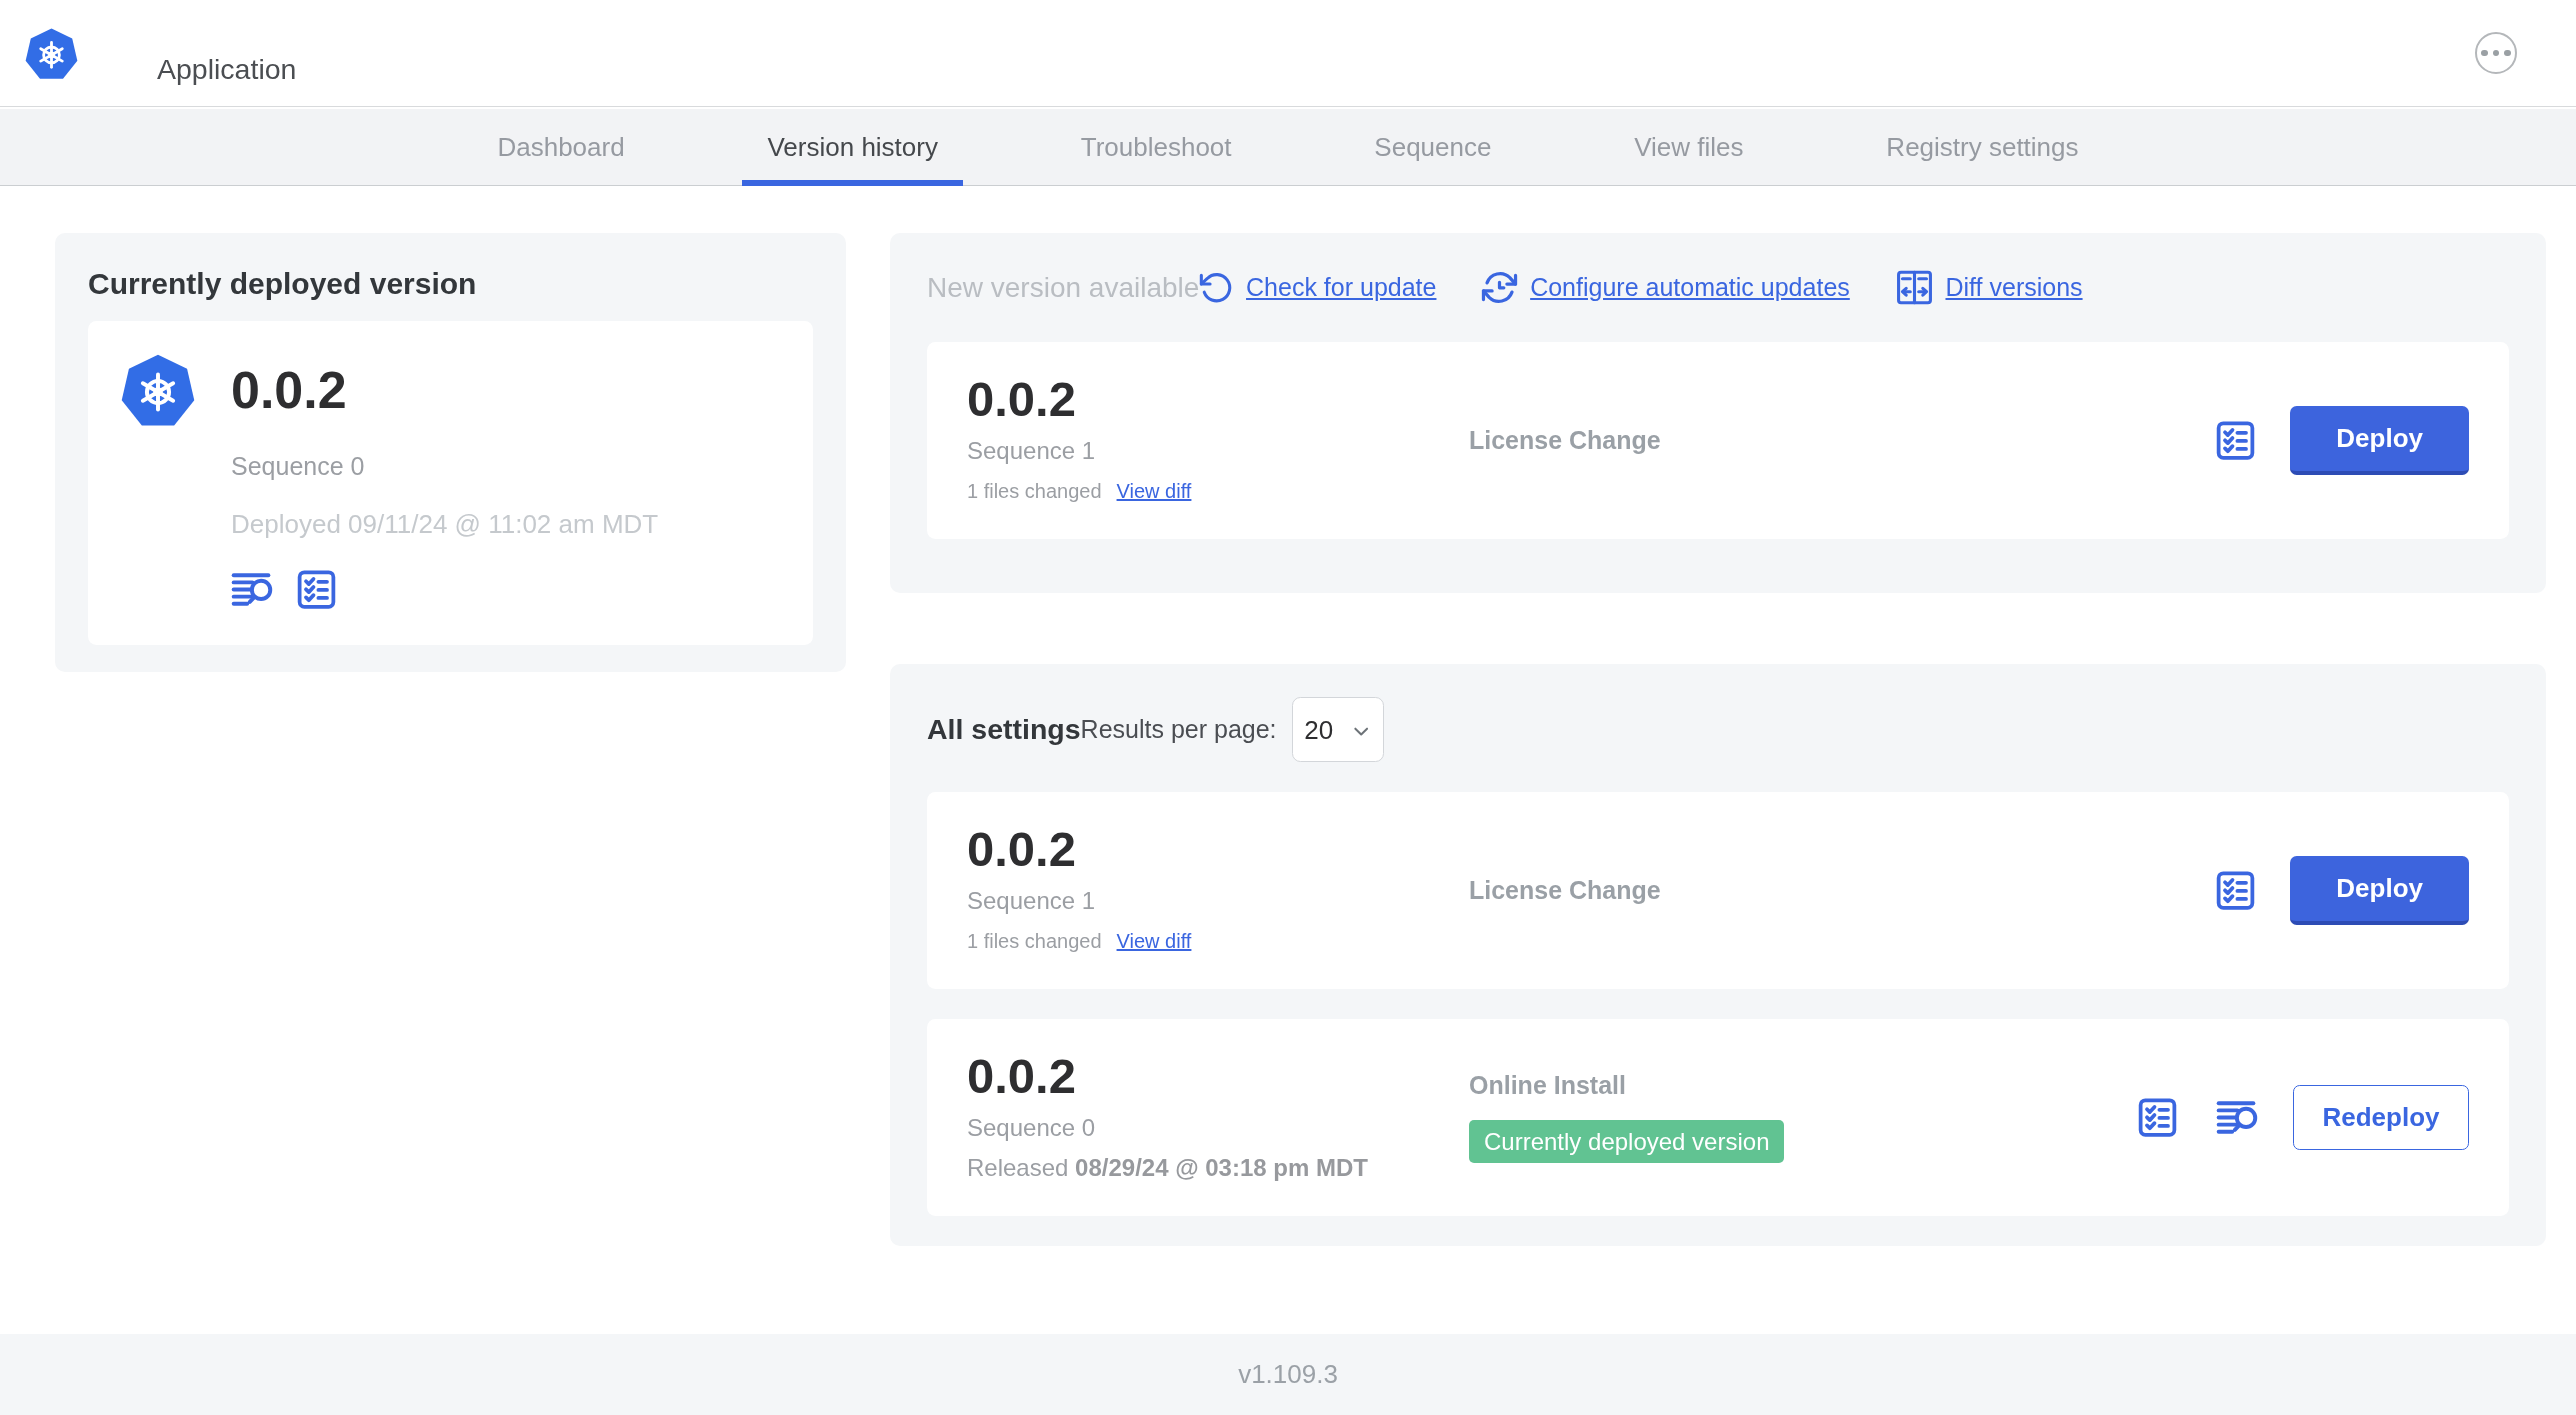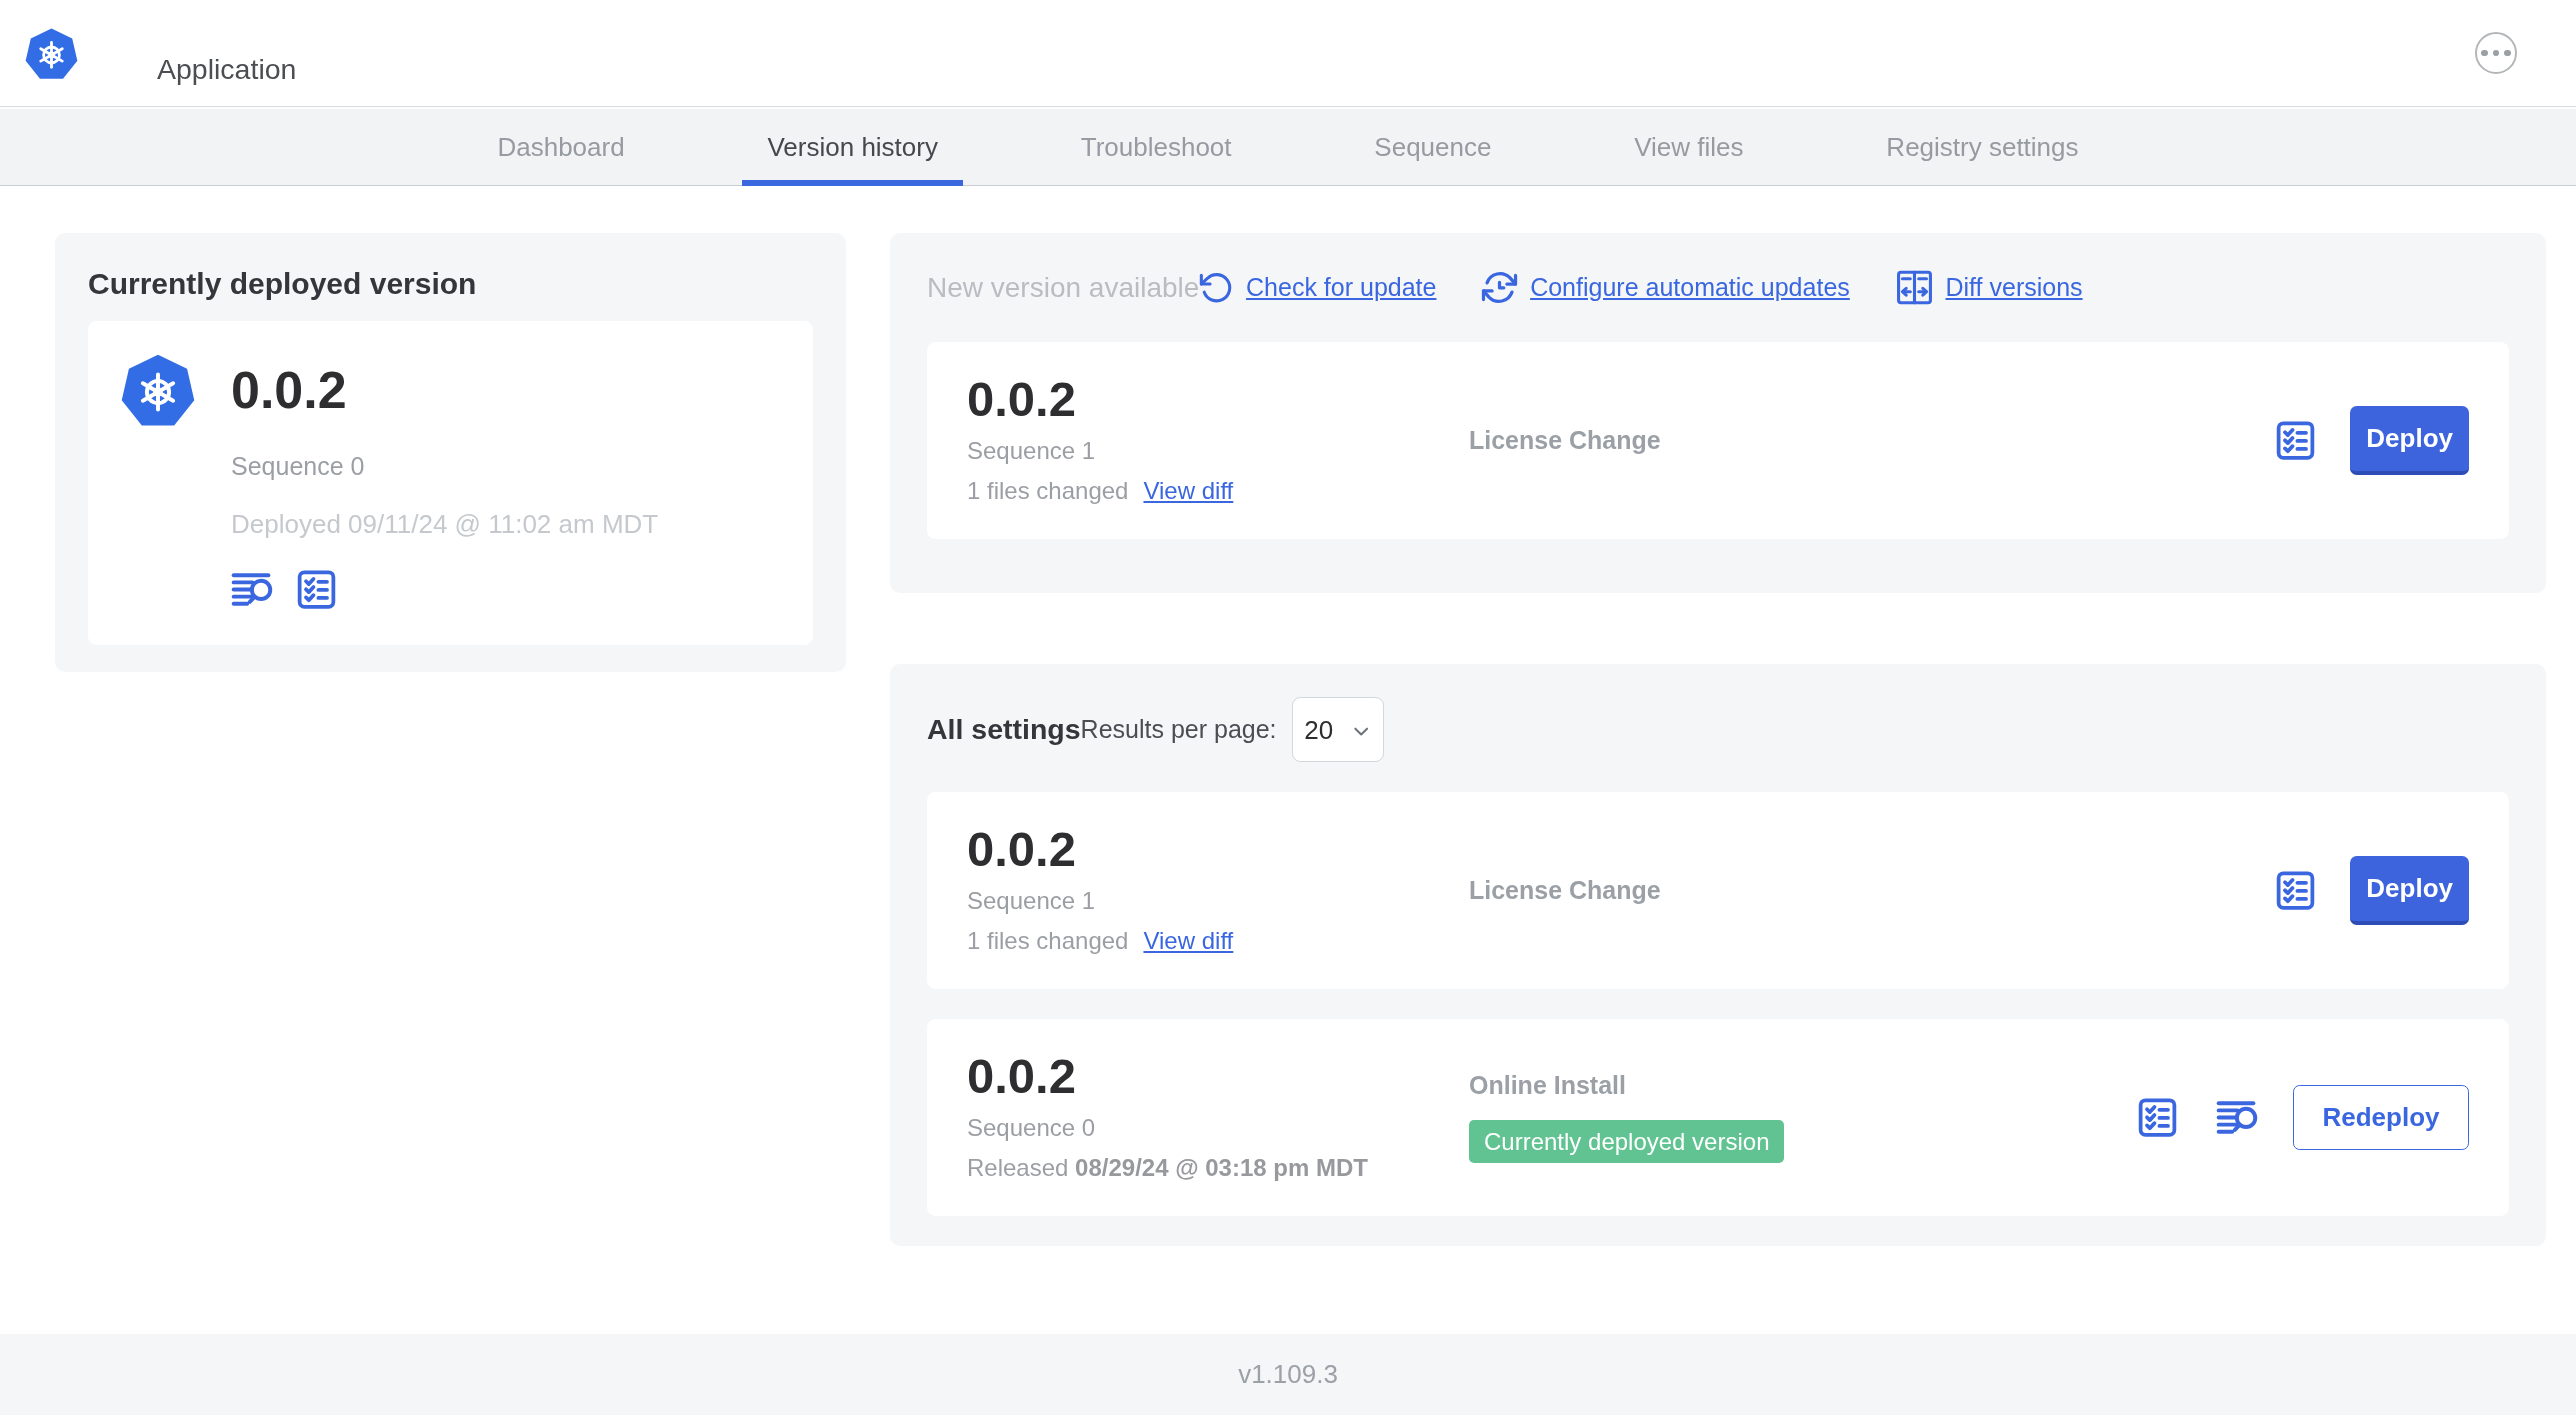--- a/index.html
+++ b/index.html
@@ -64,35 +64,35 @@
   .rpp .sel-wrap svg { position:absolute; right:13.4px; top:25px; pointer-events:none; }
 
   
   .version-card { background:#fff; border-radius:8.4px; padding:33px 40px; display:flex;
                   align-items:stretch; }
   .nv-panel .version-card { margin-top:35px; }
   .av-panel .version-card { margin-top:30px; }
   .vc-info { width:502px; flex:0 0 502px; }
   .vc-version { font-size:49px; font-weight:700; color:#2e2e30; line-height:49px; }
   .vc-seq { margin-top:13.4px; font-size:24px; color:#9b9ea3; line-height:28.5px; }
-  .vc-files { margin-top:10px; font-size:24px; color:#9b9ea3; line-height:30px; }
+  .vc-files { margin-top:10px; font-size:20px; color:#9b9ea3; line-height:30px; }
   .view-diff { color:#3a66e0; text-decoration:underline; margin-left:15px; cursor:pointer; }
   .vc-released { margin-top:10px; font-size:24px; color:#9b9ea3; line-height:30px; }
   .vc-released b { color:#97999d; font-weight:700; }
   .vc-middle { flex:1; display:flex; flex-direction:column; justify-content:center;
                align-items:flex-start; }
   .vc-source { font-size:25px; font-weight:600; color:#9aa0a6; }
   .vc-badge { margin-top:20px; background:#61c392; color:#fff; font-size:24px;
               padding:7.5px 15px; border-radius:5px; }
   .vc-actions { display:flex; align-items:center; gap:32px; }
   .icon-btn { width:45px; height:45px; cursor:pointer; display:block; }
   .btn { font-size:26px; font-weight:700; border-radius:6.7px; cursor:pointer;
          font-family:"Liberation Sans", sans-serif; }
   .btn-primary { background:#3d64dd; color:#fff; border:none; border-bottom:4.2px solid #2d4cb5;
-                 padding:17px 16px; }
+                 padding:17px 46px; }
   .btn-outline { background:#fff; color:#3a66e0; border:1.7px solid #3a66e0; padding:16px 28.5px; }
 
   
   .footer { position:absolute; left:0; top:1334px; width:2576px; height:81px; background:#f4f6f8;
             display:flex; align-items:center; justify-content:center; }
   .footer span { font-size:26px; color:#9ba1a7; }
 
   .blue-ic { color:#3a66e0; }
 </style>
 </head>

